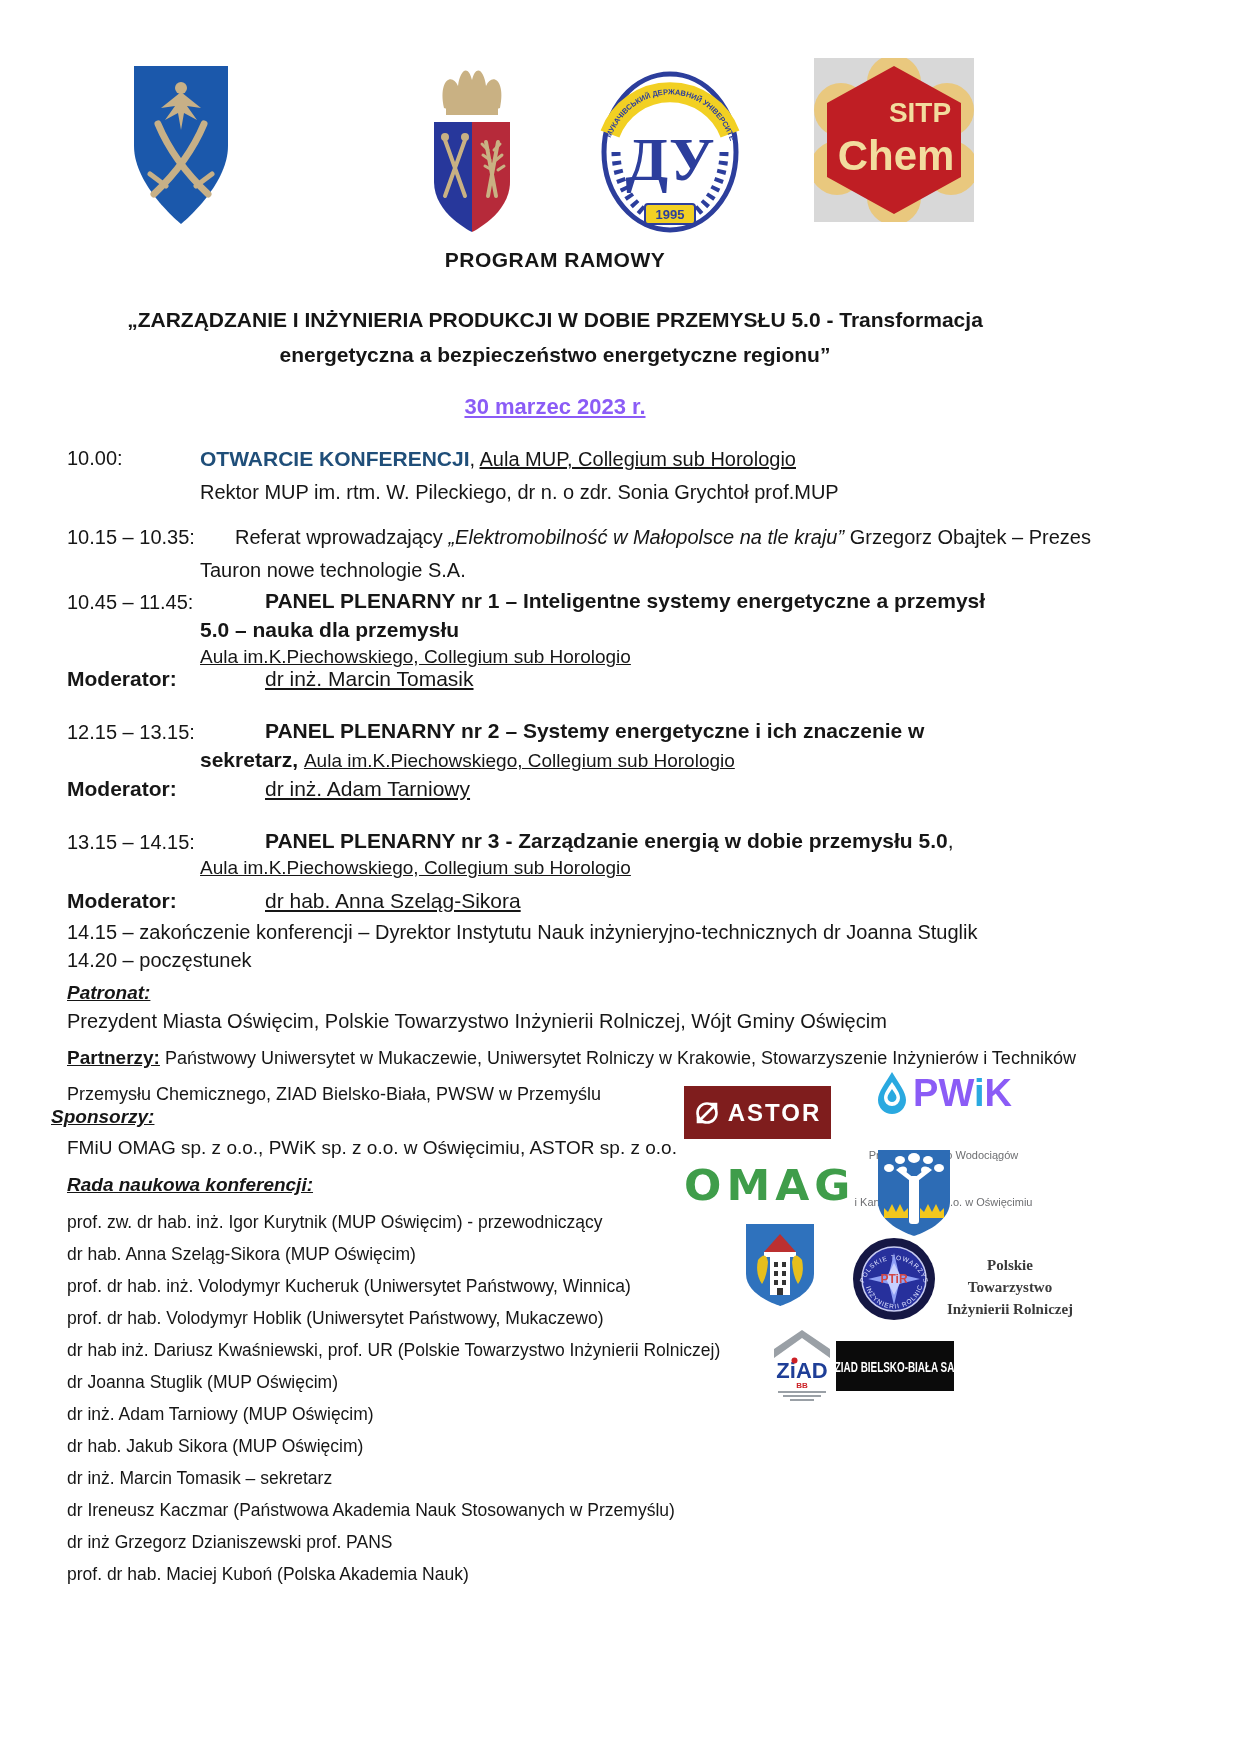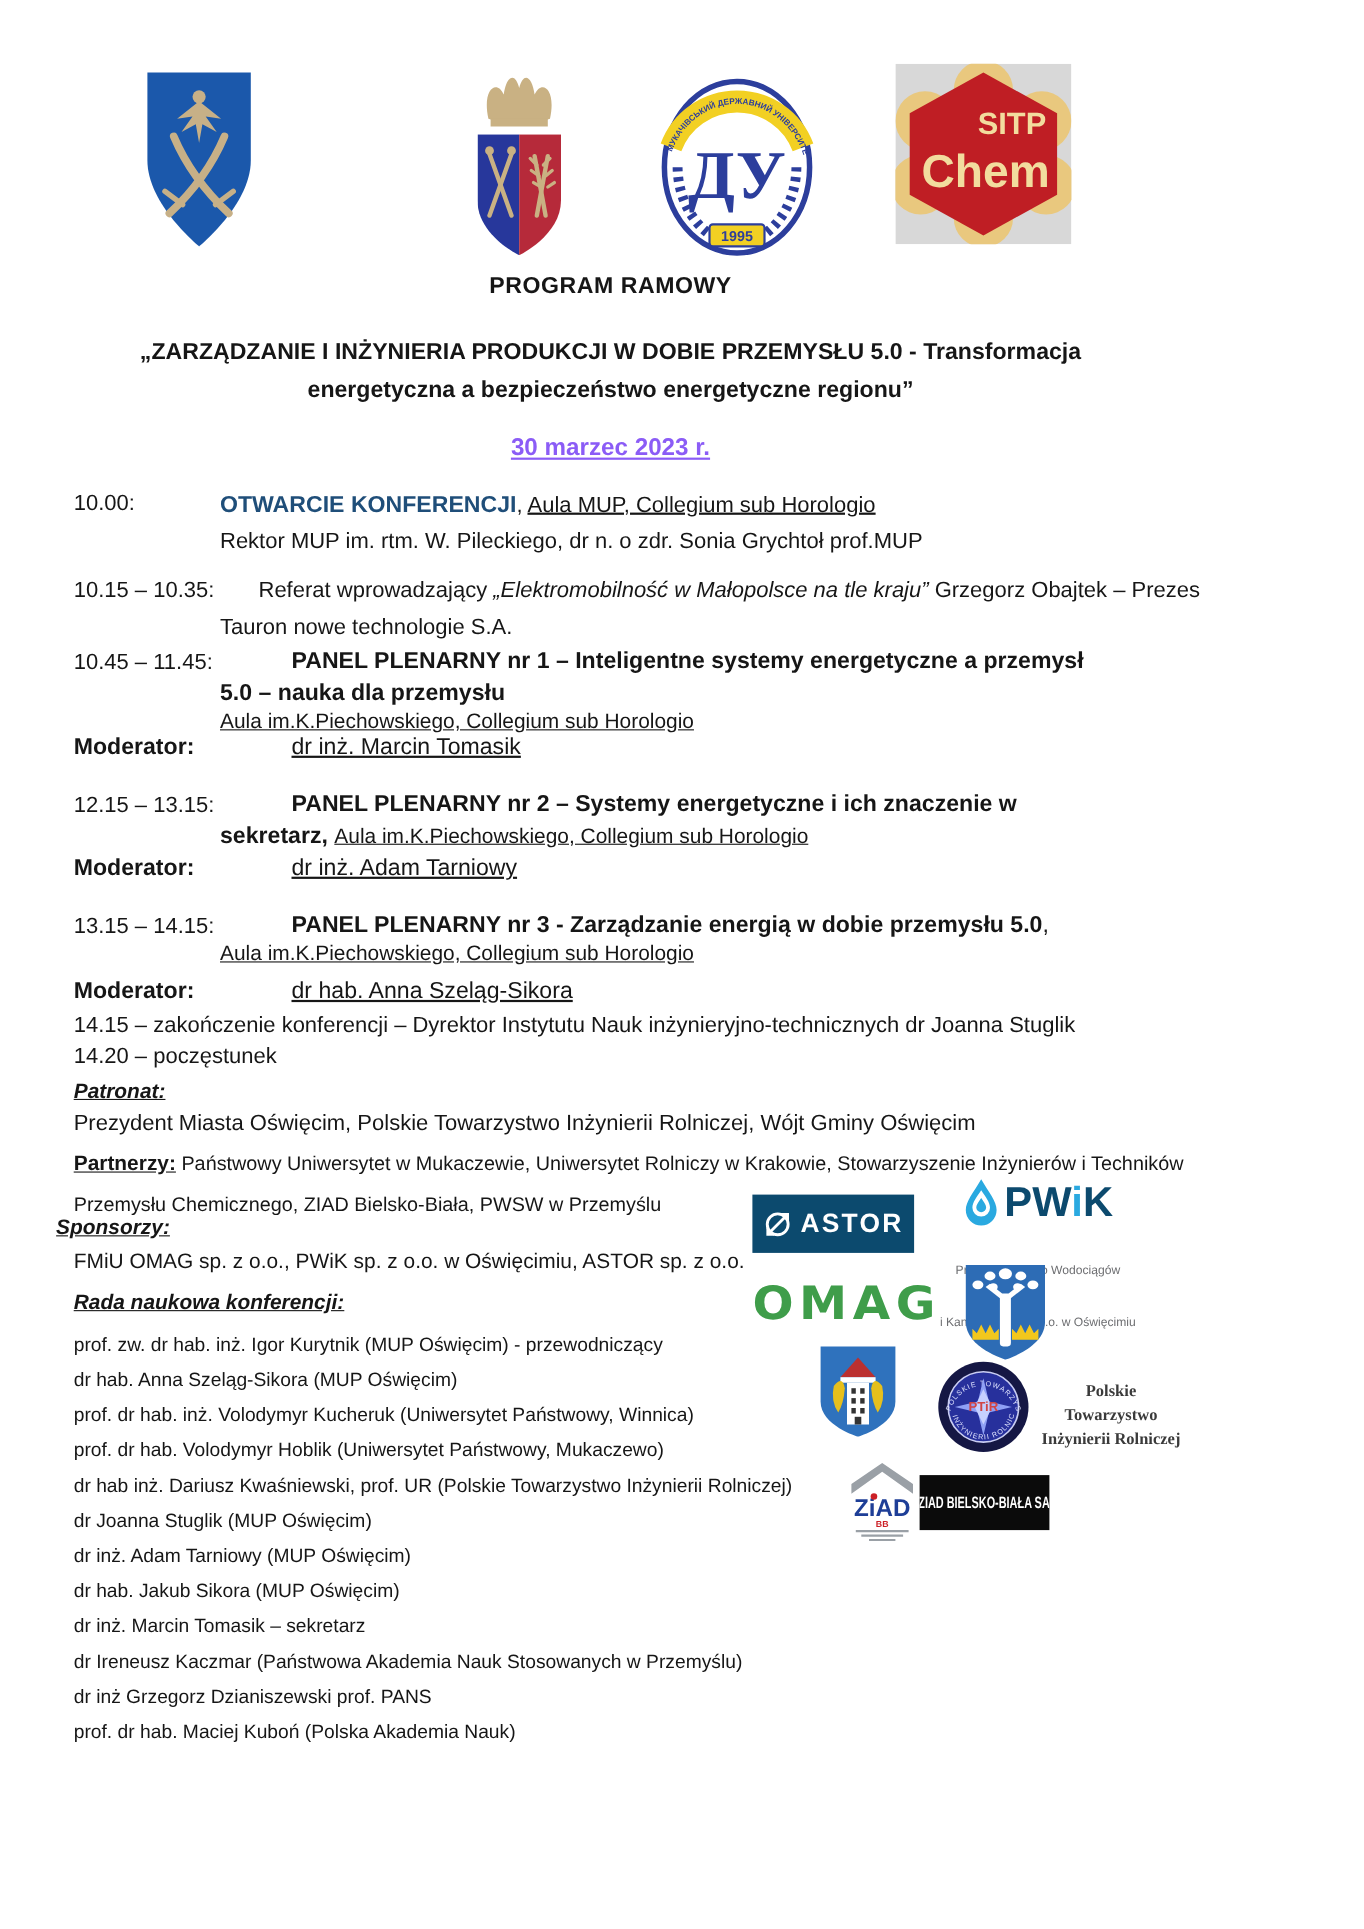--- a/index.html
+++ b/index.html
@@ -25,27 +25,27 @@
   .mod-label{font-weight:bold;}
   .mod-name{position:absolute;left:198px;top:0;text-decoration:underline;}
 
   .plain20{font-size:20px;line-height:27px;}
   .seclabel{font-size:19px;font-weight:bold;font-style:italic;text-decoration:underline;line-height:24px;}
   .partners{font-size:18px;line-height:36px;width:1045px;}
   .partners .seclabel-inline{font-size:19px;font-weight:bold;text-decoration:underline;}
   .sponsors-text{font-size:19px;}
   .rada-list{font-size:17.5px;line-height:32px;width:700px;}
 
-  .astor{left:684px;top:1086px;width:147px;height:53px;background:#0c4a6e;display:flex;
+  .astor{left:684px;top:1086px;width:147px;height:53px;background:#7f1d1d;display:flex;
          align-items:center;justify-content:center;gap:8px;}
   .astor-text{color:#fff;font-weight:bold;font-size:24px;letter-spacing:2px;}
   .pwik{left:846px;top:1070px;width:195px;text-align:center;}
   .pwik-row{display:flex;align-items:center;justify-content:center;gap:4px;}
   .pwik-word{font-size:38px;font-weight:bold;line-height:44px;}
-  .pwik-word .g{color:#0c4a6e;}
+  .pwik-word .g{color:#8b5cf6;}
   .pwik-word .b{color:#2aa9e0;}
   .pwik-sub{font-size:11px;color:#6d6e71;line-height:15px;margin-top:32px;}
   .omag{left:684px;top:1160px;font-size:44px;font-weight:900;color:#3f9d4a;letter-spacing:5px;
         font-family:"DejaVu Sans",sans-serif;transform:scaleY(.95);}
   .ptir-caption{left:944px;top:1254px;width:132px;text-align:center;
                 font-family:"Liberation Serif",serif;font-weight:bold;font-size:15px;
                 line-height:22px;color:#3a3a3a;}
   .ziad-banner{left:836px;top:1341px;width:118px;height:50px;background:#0b0b0b;display:flex;
                align-items:center;justify-content:center;overflow:hidden;}
   .ziad-banner span{color:#fff;font-weight:bold;font-size:15px;white-space:nowrap;

